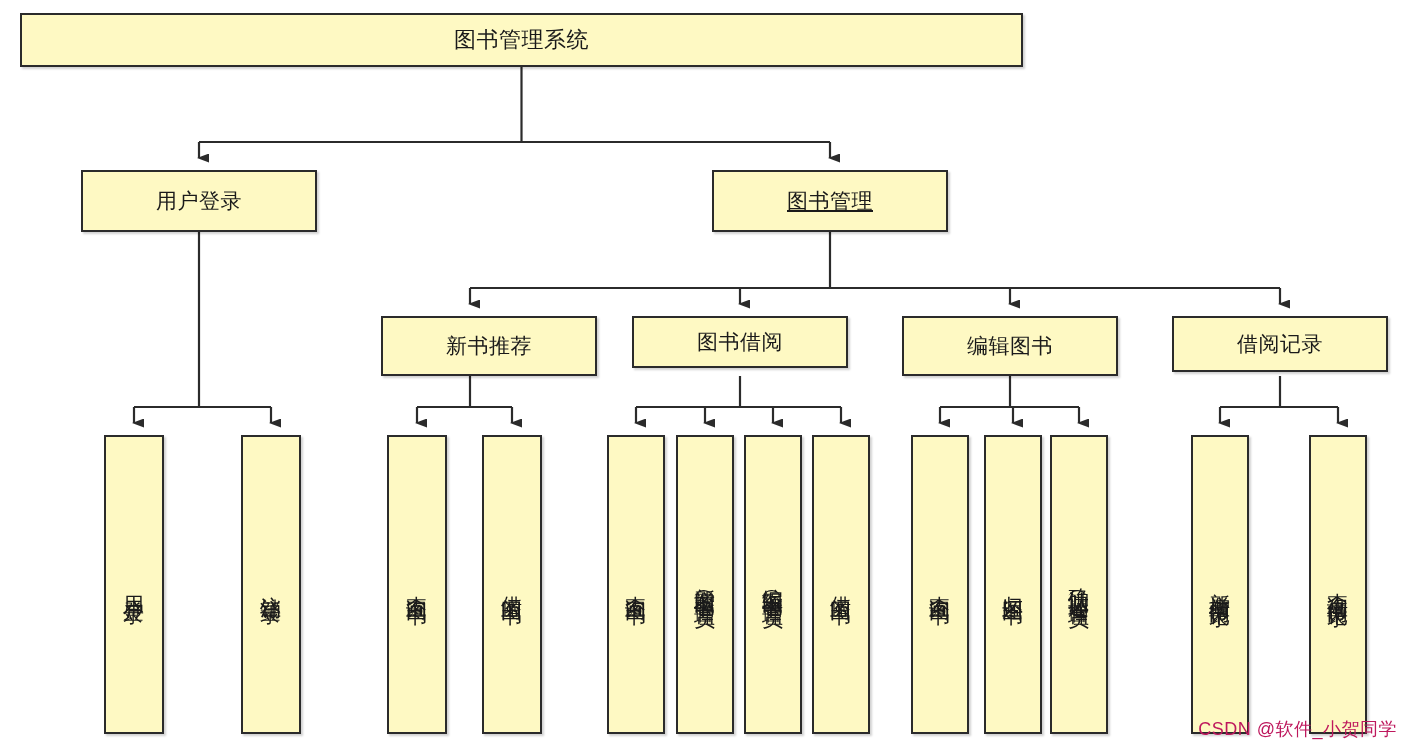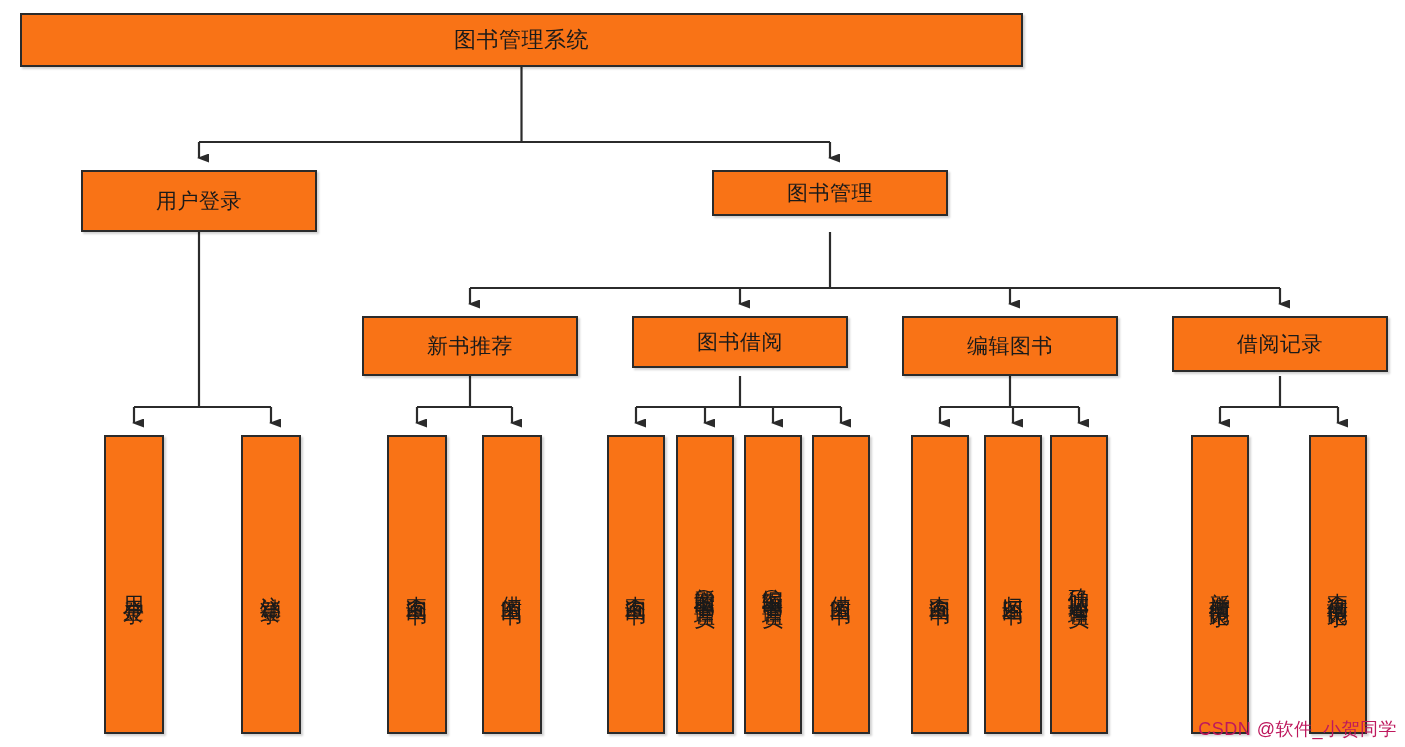--- a/index.html
+++ b/index.html
@@ -18,21 +18,21 @@
   }
   svg.wires {
     position: absolute;
     left: 0; top: 0;
     width: 1405px;
     height: 747px;
   }
   .node {
     position: absolute;
     box-sizing: border-box;
-    background: #f97316;
+    background: #fef9c3;
     border: 2px solid #2b2b2b;
     box-shadow: 2px 2px 2px rgba(0,0,0,0.18);
     display: flex;
     align-items: center;
     justify-content: center;
     color: #1a1a1a;
     z-index: 2;
   }
   .node .label {
     display: block;
@@ -117,25 +117,25 @@
       </g>
   </svg>
 
   <div class="node root horizontal" style="left: 20px; top: 13px; width: 1003px; height: 54px;">
     <span class="label">图书管理系统</span>
   </div>
 
   <div class="node horizontal" style="left: 81px; top: 170px; width: 236px; height: 62px;">
     <span class="label">用户登录</span>
   </div>
-  <div class="node horizontal" style="left: 712px; top: 170px; width: 236px; height: 46px;">
+  <div class="node horizontal" style="left: 712px; top: 170px; width: 236px; height: 62px; text-decoration: underline;">
     <span class="label">图书管理</span>
   </div>
 
-  <div class="node horizontal" style="left: 362px; top: 316px; width: 216px; height: 60px;">
+  <div class="node horizontal" style="left: 381px; top: 316px; width: 216px; height: 60px;">
     <span class="label">新书推荐</span>
   </div>
   <div class="node horizontal" style="left: 632px; top: 316px; width: 216px; height: 52px;">
     <span class="label">图书借阅</span>
   </div>
   <div class="node horizontal" style="left: 902px; top: 316px; width: 216px; height: 60px;">
     <span class="label">编辑图书</span>
   </div>
   <div class="node horizontal" style="left: 1172px; top: 316px; width: 216px; height: 56px;">
     <span class="label">借阅记录</span>

